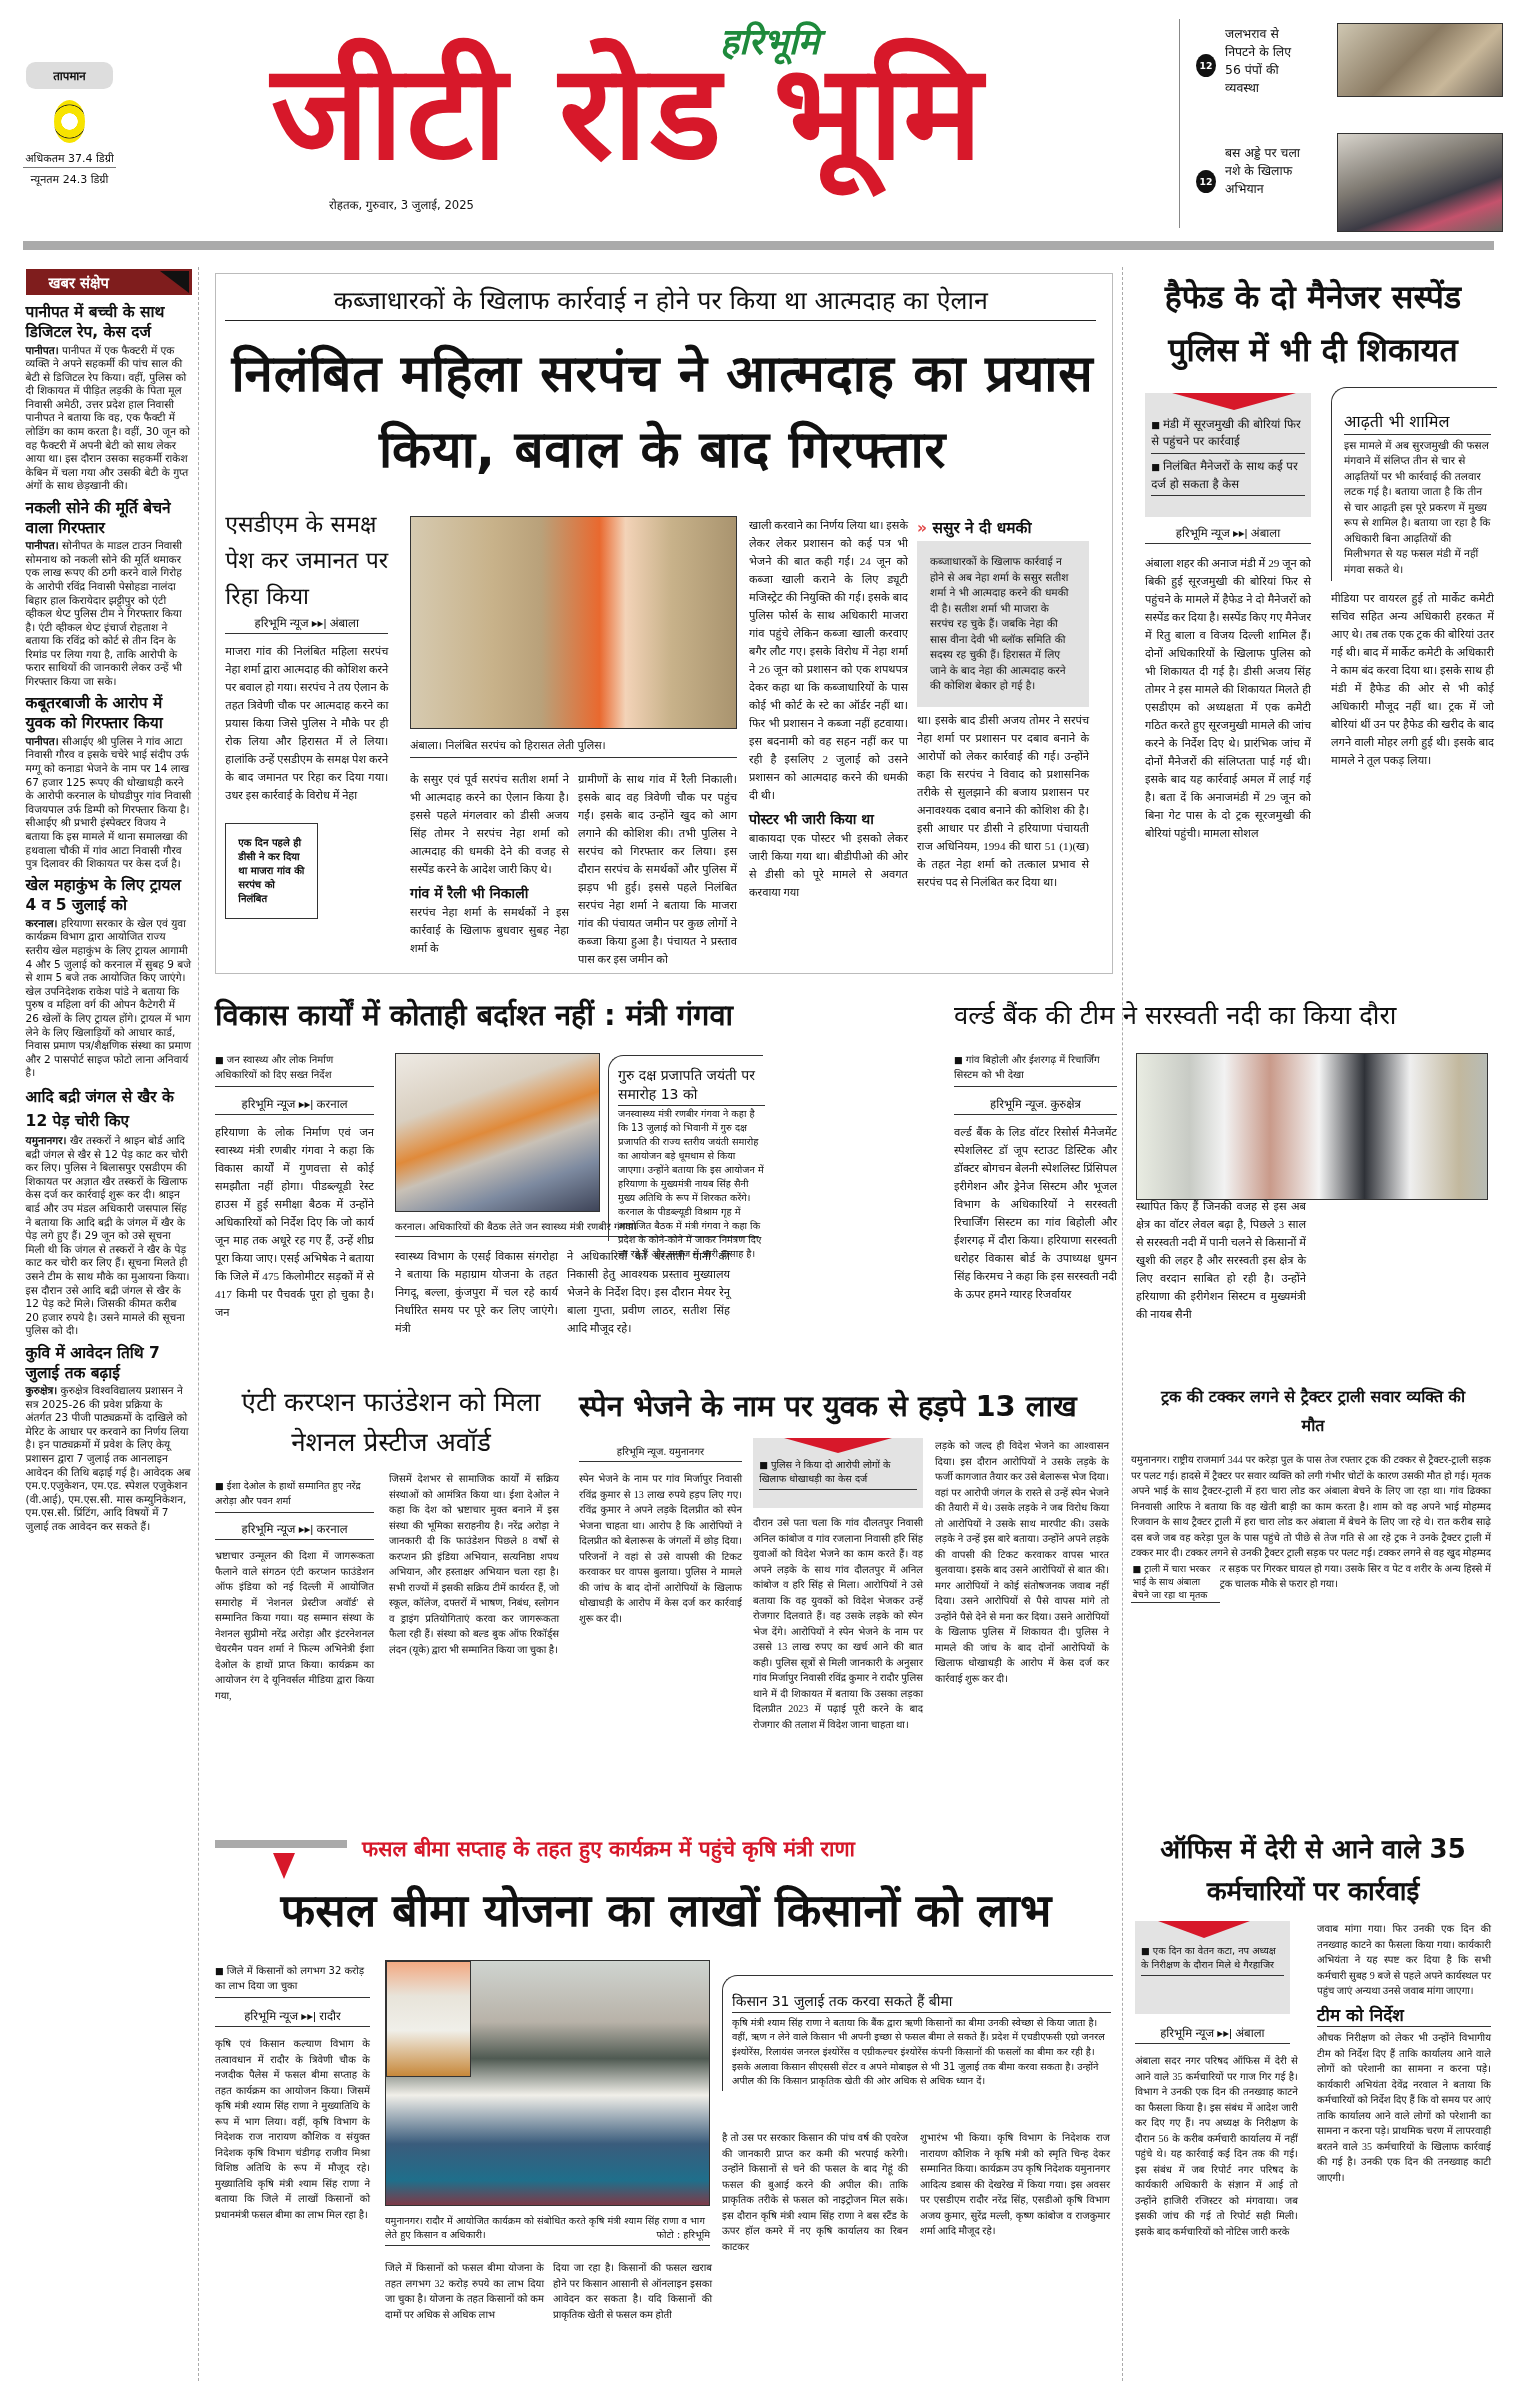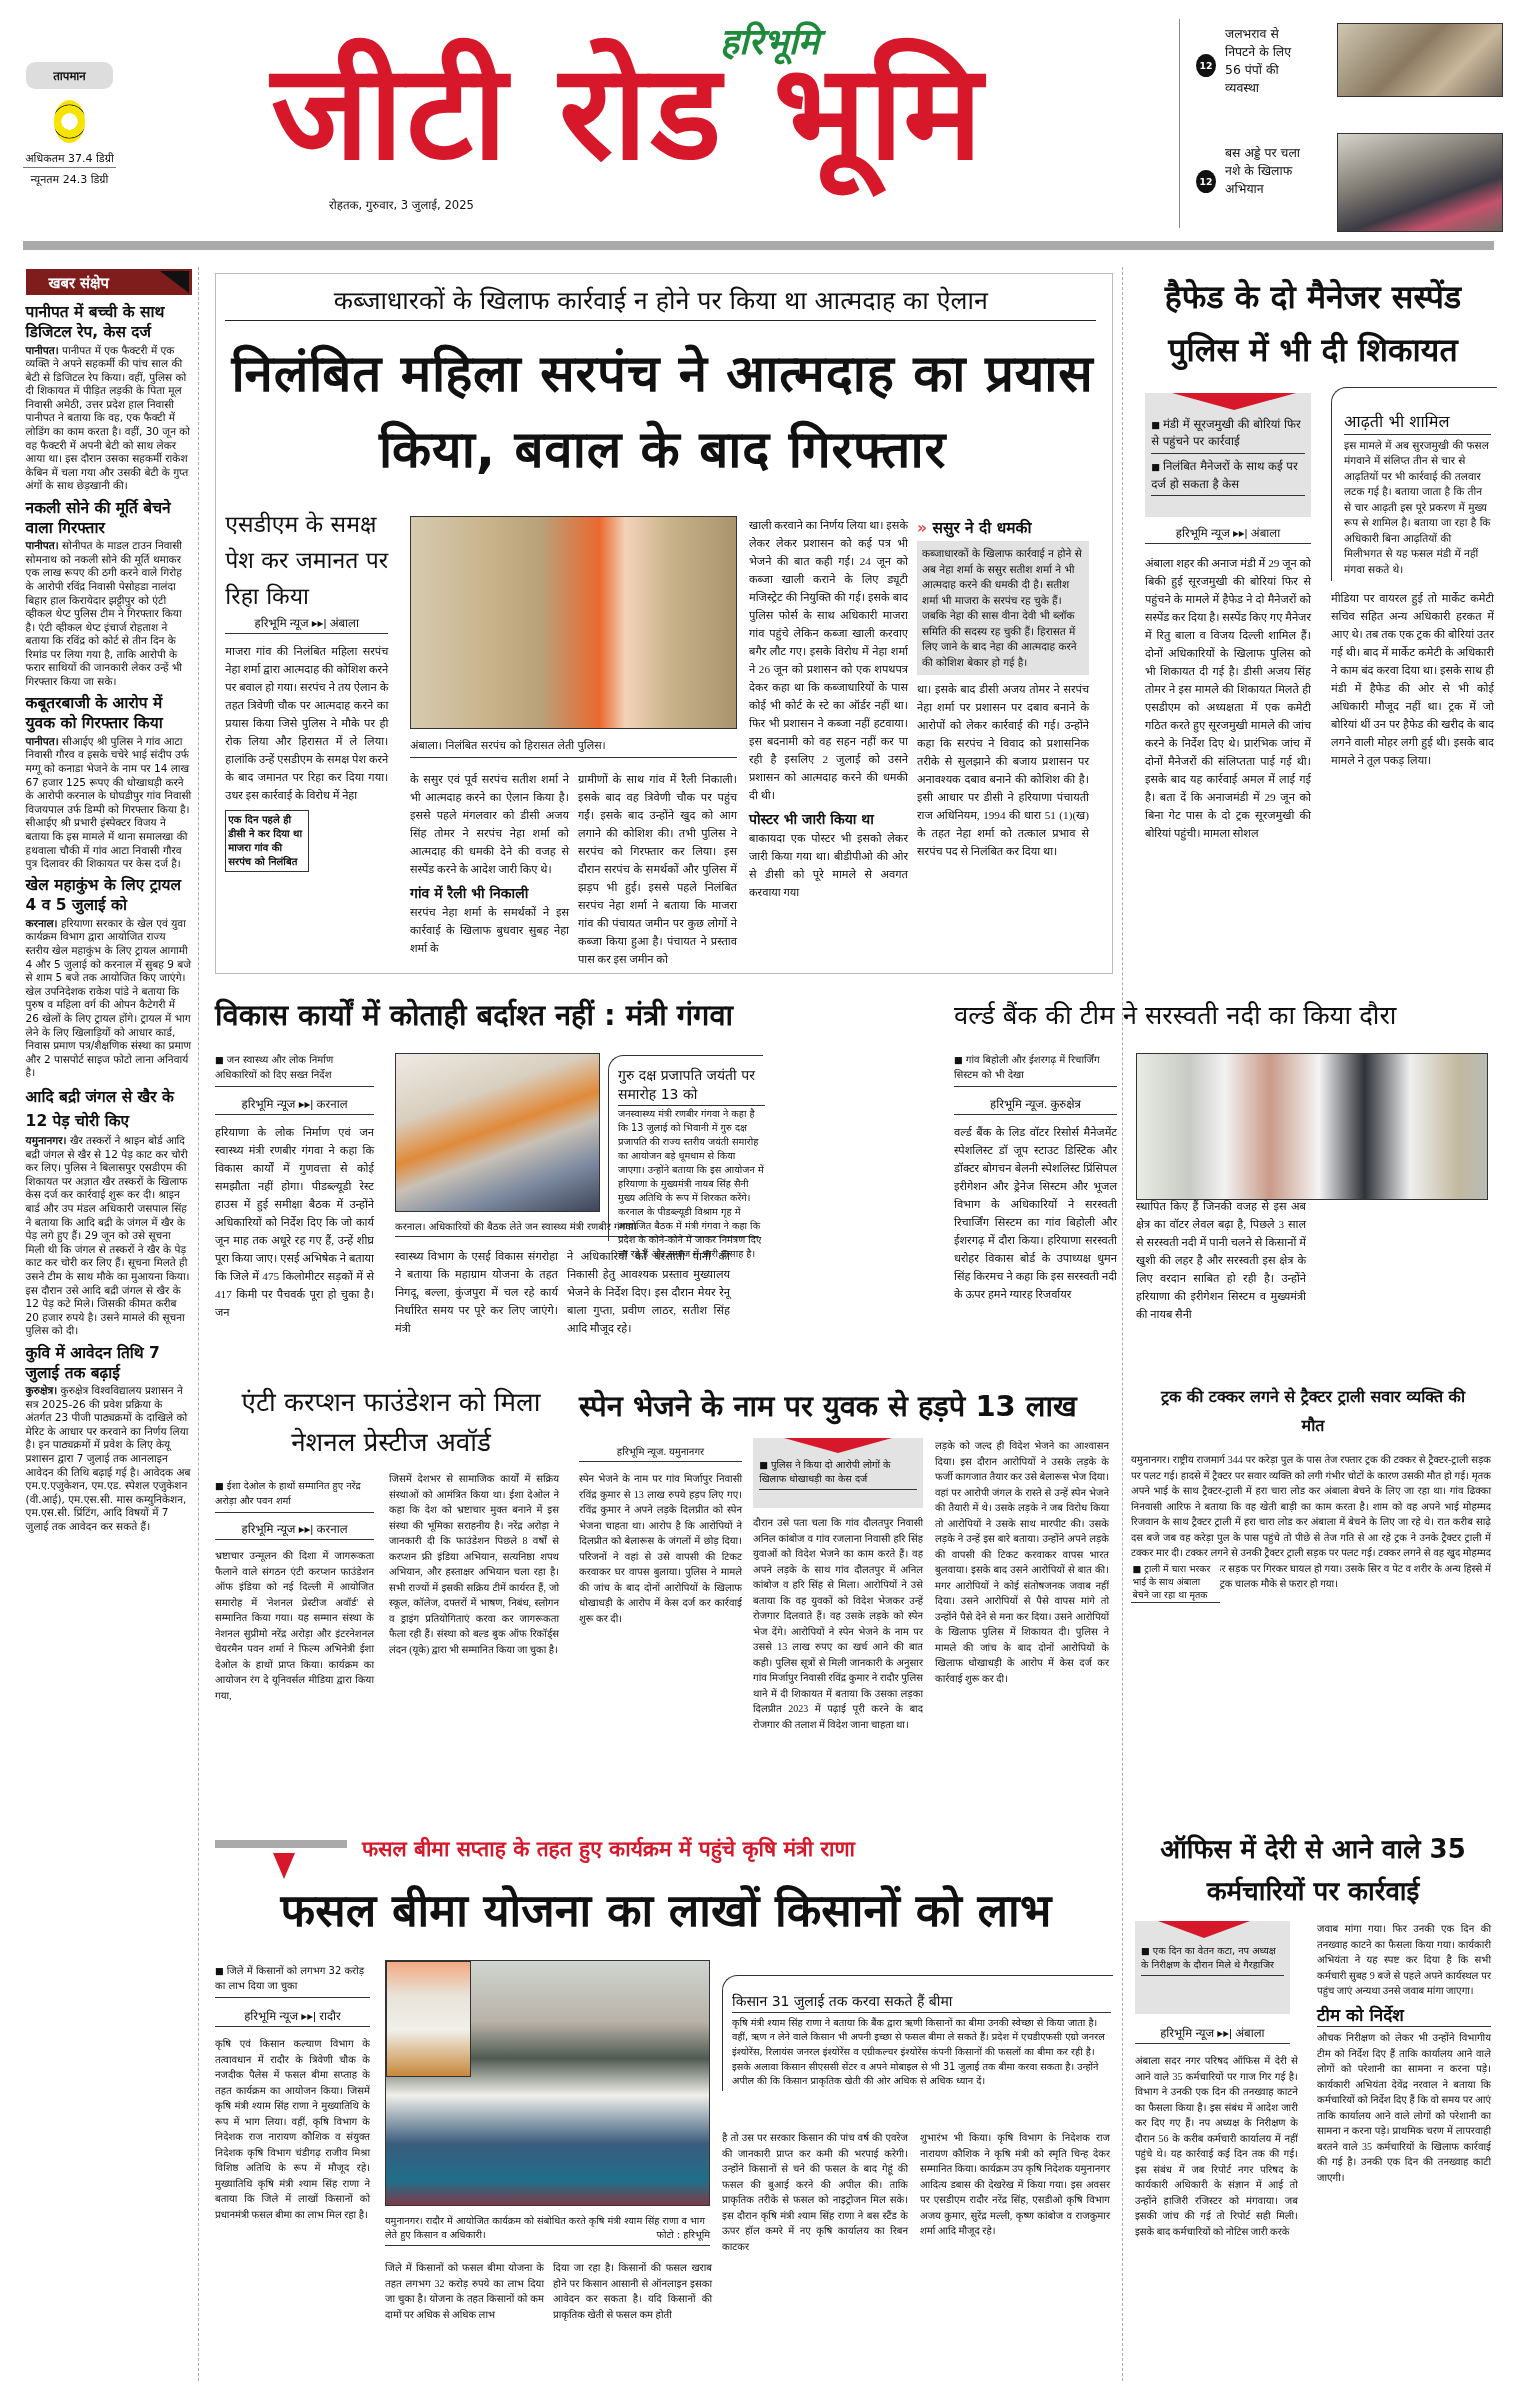--- a/index.html
+++ b/index.html
@@ -76,39 +76,39 @@
 <div class="vrule" style="left:198px;top:267px;height:2114px"></div>
 
 <div class="abs" style="left:215px;top:273px;width:898px;height:701px;border:1.5px solid #bbb">
   <div style="position:absolute;left:9.3px;top:7.7px;width:871px;text-align:center;font-size:25px;border-bottom:1.5px solid #222;padding-bottom:4.6px">कब्जाधारकों के खिलाफ कार्रवाई न होने पर किया था आत्मदाह का ऐलान</div>
   <div style="position:absolute;left:11px;top:62px;width:871px;font-size:51px;line-height:76px;font-weight:bold;text-align:center;letter-spacing:0.8px">निलंबित महिला सरपंच ने आत्मदाह का प्रयास किया, बवाल के बाद गिरफ्तार</div>
 
   <div style="position:absolute;left:9.3px;top:232px;width:163px;font-size:23px;line-height:36px">एसडीएम के समक्ष पेश कर जमानत पर रिहा किया</div>
   <div class="byline" style="position:absolute;left:9.3px;top:341px;width:163px">हरिभूमि न्यूज ▸▸| अंबाला</div>
   <div style="position:absolute;left:9.3px;top:368px;width:163px">
     <div class="txt">माजरा गांव की निलंबित महिला सरपंच नेहा शर्मा द्वारा आत्मदाह की कोशिश करने पर बवाल हो गया। सरपंच ने तय ऐलान के तहत त्रिवेणी चौक पर आत्मदाह करने का प्रयास किया जिसे पुलिस ने मौके पर ही रोक लिया और हिरासत में ले लिया। हालांकि उन्हें एसडीएम के समक्ष पेश करने के बाद जमानत पर रिहा कर दिया गया। उधर इस कार्रवाई के विरोध में नेहा</div>
-    <div style="margin-top:6px;border:0.8px solid #333;padding:2px;font-size:10px;line-height:14px;width:84px;font-weight:bold">एक दिन पहले ही डीसी ने कर दिया था माजरा गांव की सरपंच को निलंबित</div>
+    <div style="margin-top:19px;border:0.8px solid #333;padding:12px;font-size:10px;line-height:14px;width:93px;font-weight:bold">एक दिन पहले ही डीसी ने कर दिया था माजरा गांव की सरपंच को निलंबित</div>
   </div>
 
   <div class="photo" style="left:194px;top:242px;width:327px;height:213px;background:linear-gradient(90deg,#d6cab0 0%,#c8b28a 25%,#b9a17a 40%,#e9692f 58%,#f3d3b8 66%,#c8b28a 80%,#a9946f 100%)"></div>
   <div style="position:absolute;left:194px;top:463px;width:327px;font-size:11px;border-bottom:1.5px solid #333;padding-bottom:4.6px">अंबाला। निलंबित सरपंच को हिरासत लेती पुलिस।</div>
   <div style="position:absolute;left:194px;top:496px;width:159px">
     <div class="txt">के ससुर एवं पूर्व सरपंच सतीश शर्मा ने भी आत्मदाह करने का ऐलान किया है। इससे पहले मंगलवार को डीसी अजय सिंह तोमर ने सरपंच नेहा शर्मा को आत्मदाह की धमकी देने की वजह से सस्पेंड करने के आदेश जारी किए थे।</div>
     <div style="font-weight:bold;font-size:14px;margin:4.6px 0 1.5px">गांव में रैली भी निकाली</div>
     <div class="txt">सरपंच नेहा शर्मा के समर्थकों ने इस कार्रवाई के खिलाफ बुधवार सुबह नेहा शर्मा के</div>
   </div>
   <div class="txt" style="position:absolute;left:362px;top:496px;width:159px">ग्रामीणों के साथ गांव में रैली निकाली। इसके बाद वह त्रिवेणी चौक पर पहुंच गईं। इसके बाद उन्होंने खुद को आग लगाने की कोशिश की। तभी पुलिस ने सरपंच को गिरफ्तार कर लिया। इस दौरान सरपंच के समर्थकों और पुलिस में झड़प भी हुई। इससे पहले निलंबित सरपंच नेहा शर्मा ने बताया कि माजरा गांव की पंचायत जमीन पर कुछ लोगों ने कब्जा किया हुआ है। पंचायत ने प्रस्ताव पास कर इस जमीन को</div>
   <div style="position:absolute;left:533px;top:242px;width:159px">
     <div class="txt">खाली करवाने का निर्णय लिया था। इसके लेकर लेकर प्रशासन को कई पत्र भी भेजने की बात कही गई। 24 जून को कब्जा खाली कराने के लिए ड्यूटी मजिस्ट्रेट की नियुक्ति की गई। इसके बाद पुलिस फोर्स के साथ अधिकारी माजरा गांव पहुंचे लेकिन कब्जा खाली करवाए बगैर लौट गए। इसके विरोध में नेहा शर्मा ने 26 जून को प्रशासन को एक शपथपत्र देकर कहा था कि कब्जाधारियों के पास कोई भी कोर्ट के स्टे का ऑर्डर नहीं था। फिर भी प्रशासन ने कब्जा नहीं हटवाया। इस बदनामी को वह सहन नहीं कर पा रही है इसलिए 2 जुलाई को उसने प्रशासन को आत्मदाह करने की धमकी दी थी।</div>
     <div style="font-weight:bold;font-size:14px;margin:4.6px 0 1.5px">पोस्टर भी जारी किया था</div>
     <div class="txt">बाकायदा एक पोस्टर भी इसको लेकर जारी किया गया था। बीडीपीओ की ओर से डीसी को पूरे मामले से अवगत करवाया गया</div>
   </div>
   <div style="position:absolute;left:701px;top:242px;width:172px">
     <div style="font-size:15.5px;font-weight:bold;margin-bottom:3.1px"><span style="color:#e24a4a">»</span> <span>ससुर ने दी धमकी</span></div>
-    <div style="background:#e2e2e2;padding:5px;font-size:10.5px;line-height:15.5px">कब्जाधारकों के खिलाफ कार्रवाई न होने से अब नेहा शर्मा के ससुर सतीश शर्मा ने भी आत्मदाह करने की धमकी दी है। सतीश शर्मा भी माजरा के सरपंच रह चुके हैं। जबकि नेहा की सास वीना देवी भी ब्लॉक समिति की सदस्य रह चुकी हैं। हिरासत में लिए जाने के बाद नेहा की आत्मदाह करने की कोशिश बेकार हो गई है।</div>
+    <div style="background:#e2e2e2;padding:13px;font-size:10.5px;line-height:15.5px">कब्जाधारकों के खिलाफ कार्रवाई न होने से अब नेहा शर्मा के ससुर सतीश शर्मा ने भी आत्मदाह करने की धमकी दी है। सतीश शर्मा भी माजरा के सरपंच रह चुके हैं। जबकि नेहा की सास वीना देवी भी ब्लॉक समिति की सदस्य रह चुकी हैं। हिरासत में लिए जाने के बाद नेहा की आत्मदाह करने की कोशिश बेकार हो गई है।</div>
     <div class="txt" style="margin-top:4.6px">था। इसके बाद डीसी अजय तोमर ने सरपंच नेहा शर्मा पर प्रशासन पर दबाव बनाने के आरोपों को लेकर कार्रवाई की गई। उन्होंने कहा कि सरपंच ने विवाद को प्रशासनिक तरीके से सुलझाने की बजाय प्रशासन पर अनावश्यक दबाव बनाने की कोशिश की है। इसी आधार पर डीसी ने हरियाणा पंचायती राज अधिनियम, 1994 की धारा 51 (1)(ख) के तहत नेहा शर्मा को तत्काल प्रभाव से सरपंच पद से निलंबित कर दिया था।</div>
   </div>
 </div>
 
 <div class="abs" style="left:1131px;top:271px;width:364px;height:697px">
   <div style="font-size:32px;line-height:53px;font-weight:bold;text-align:center">हैफेड के दो मैनेजर सस्पेंड पुलिस में भी दी शिकायत</div>
   <div class="greybox" style="left:14px;top:122px;width:166px;height:124px;padding:23px 6.2px 3.1px 6.2px">
     <div style="position:absolute;left:27px;top:0;width:0;height:0;border-left:62px solid transparent;border-right:62px solid transparent;border-top:17px solid #d7182a"></div>
     <div class="bullet" style="font-size:11.6px;line-height:16.3px;border-bottom:0.8px solid #333;padding-bottom:3.1px;margin-bottom:4.6px">मंडी में सूरजमुखी की बोरियां फिर से पहुंचने पर कार्रवाई</div>
     <div class="bullet" style="font-size:11.6px;line-height:16.3px;border-bottom:0.8px solid #333;padding-bottom:3.1px">निलंबित मैनेजरों के साथ कई पर दर्ज हो सकता है केस</div>

